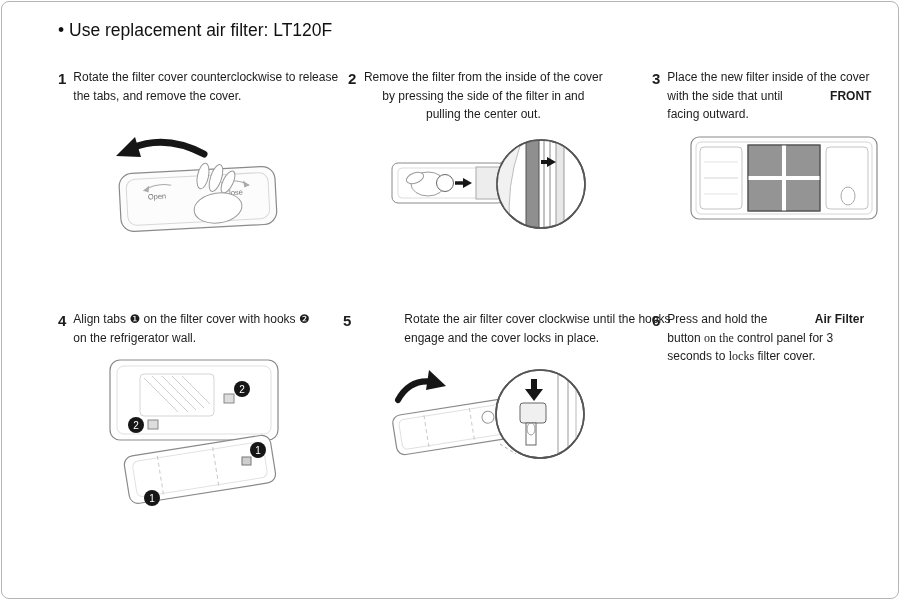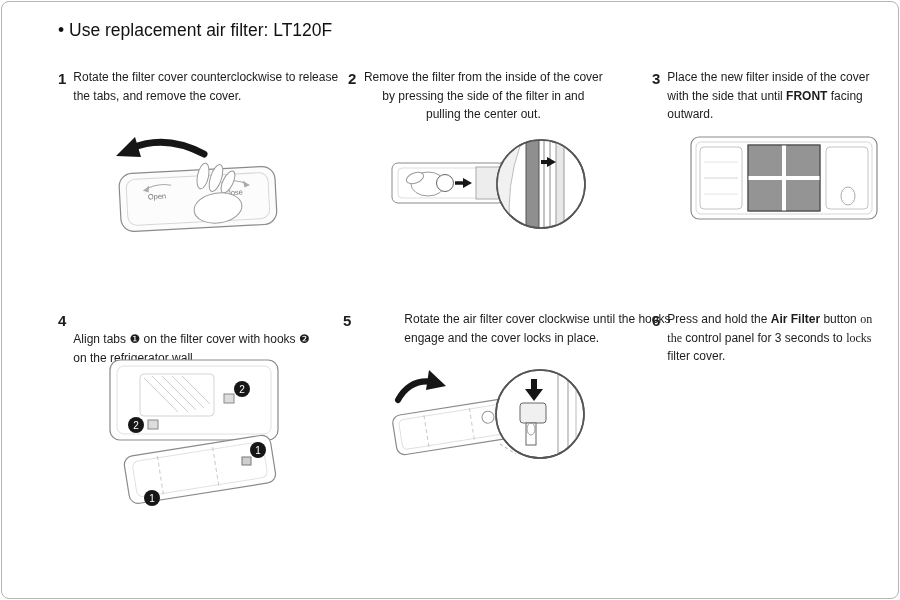--- a/index.html
+++ b/index.html
@@ -7,21 +7,21 @@
     width:900px;height:600px;position:relative;background:#ffffff;
     font-family:"Liberation Sans","DejaVu Sans",sans-serif;color:#1c1c1c;
     overflow:hidden;
   }
   .frame{position:absolute;left:1px;top:1px;right:1px;bottom:1px;
     border:1px solid #b5b5b5;border-radius:8px;pointer-events:none;}
   .title{position:absolute;left:58px;top:20px;font-size:17.5px;color:#111;}
   .step{position:absolute;display:flex;align-items:flex-start;}
   .step .num{font-weight:bold;font-size:15px;line-height:1.45;margin-right:7px;}
   .step .txt{font-size:12px;line-height:1.55;color:#1c1c1c;}
-  .b{font-weight:bold;}
+  .b{font-weight:bold;margin-left:44px;}
   .serif{font-family:"Liberation Serif","DejaVu Serif",serif;}
   .illus{position:absolute;}
   svg{display:block;}
 </style>
 </head>
 <body>
 
 <div class="frame"></div>
 
 <div class="title">• Use replacement air filter: LT120F</div>
@@ -112,21 +112,21 @@
       <rect x="58" y="11" width="72" height="66" fill="#949494" stroke="#555"></rect>
       <line x1="94" y1="11" x2="94" y2="77" stroke="#fff" stroke-width="4"></line>
       <line x1="58" y1="44" x2="130" y2="44" stroke="#fff" stroke-width="4"></line>
       <rect x="58" y="11" width="72" height="66" fill="none" stroke="#555"></rect>
     </g>
   </svg>
 </div>
 
 <div class="step" style="left:58px;top:310px;">
   <span class="num">4</span>
-  <div class="txt" style="width:247px;margin-top:20px;">
+  <div class="txt" style="width:247px;">
     <span>Align tabs </span><span>❶</span><span> on the filter cover with hooks </span><span>❷</span><span> on the refrigerator wall.</span>
   </div>
 </div>
 <div class="illus" style="left:96px;top:358px;">
   <svg width="195" height="150" viewBox="0 0 195 150">
     <rect x="14" y="2" width="168" height="80" rx="10" fill="#fff" stroke="#8a8a8a" stroke-width="1.2"></rect>
     <rect x="21" y="8" width="154" height="68" rx="7" fill="none" stroke="#e0e0e0"></rect>
     <g stroke="#cfcfcf">
       <line x1="48" y1="20" x2="82" y2="54"></line>
       <line x1="56" y1="18" x2="92" y2="54"></line>

